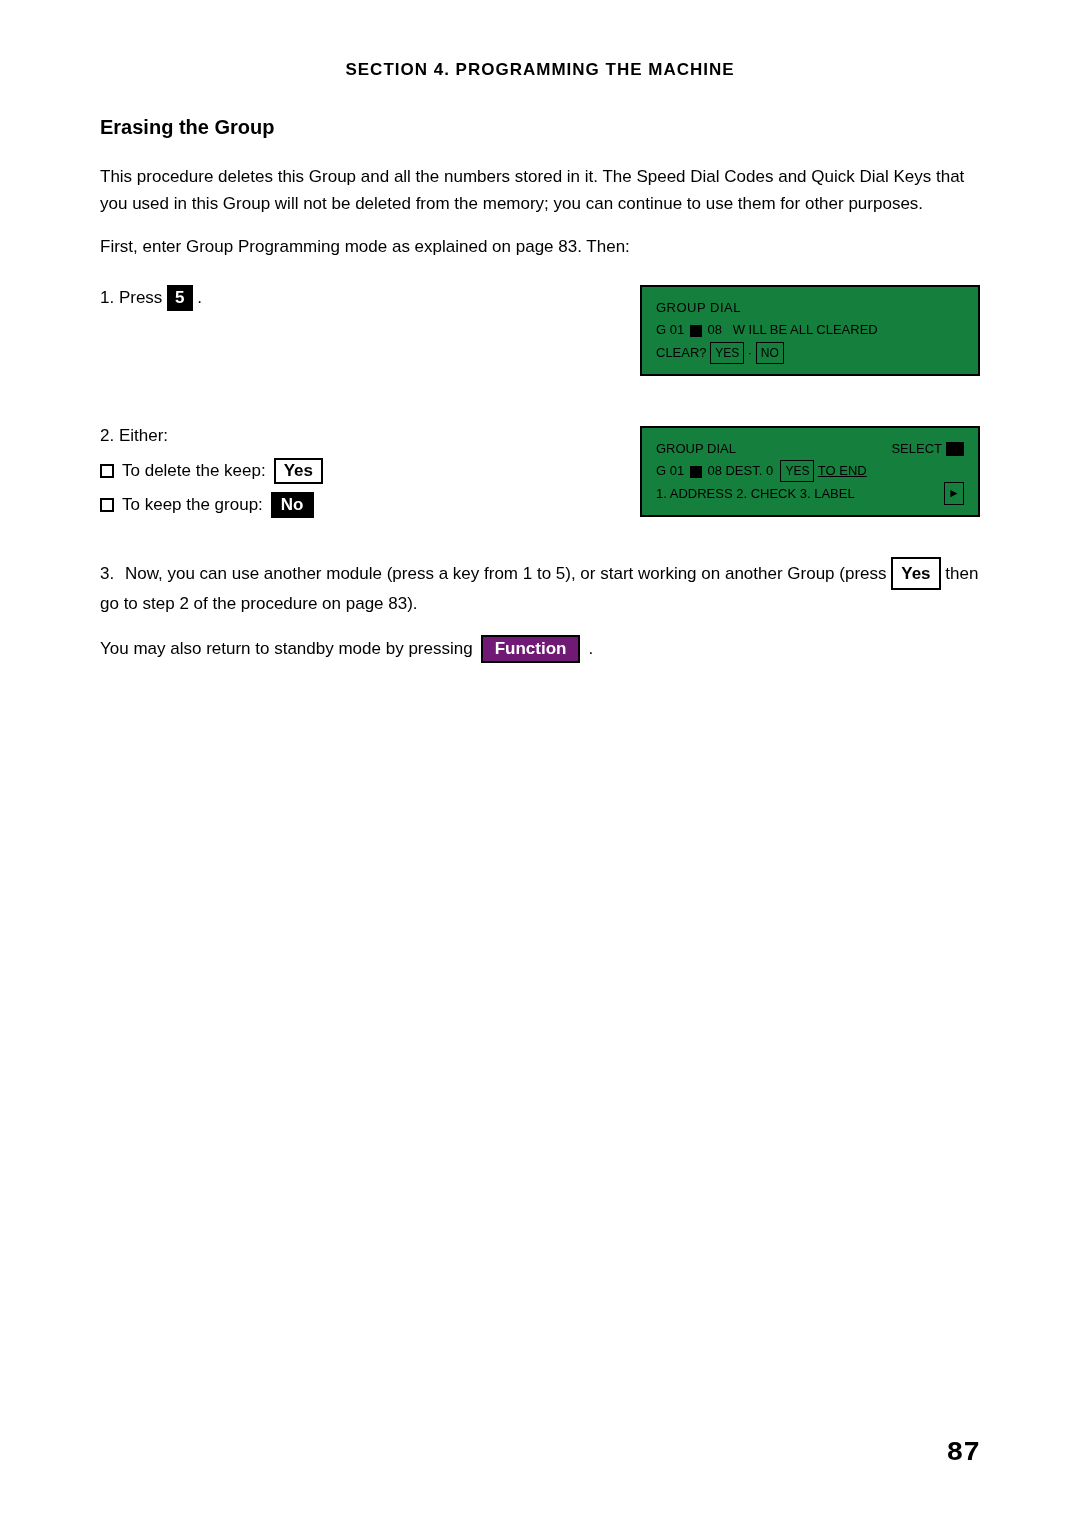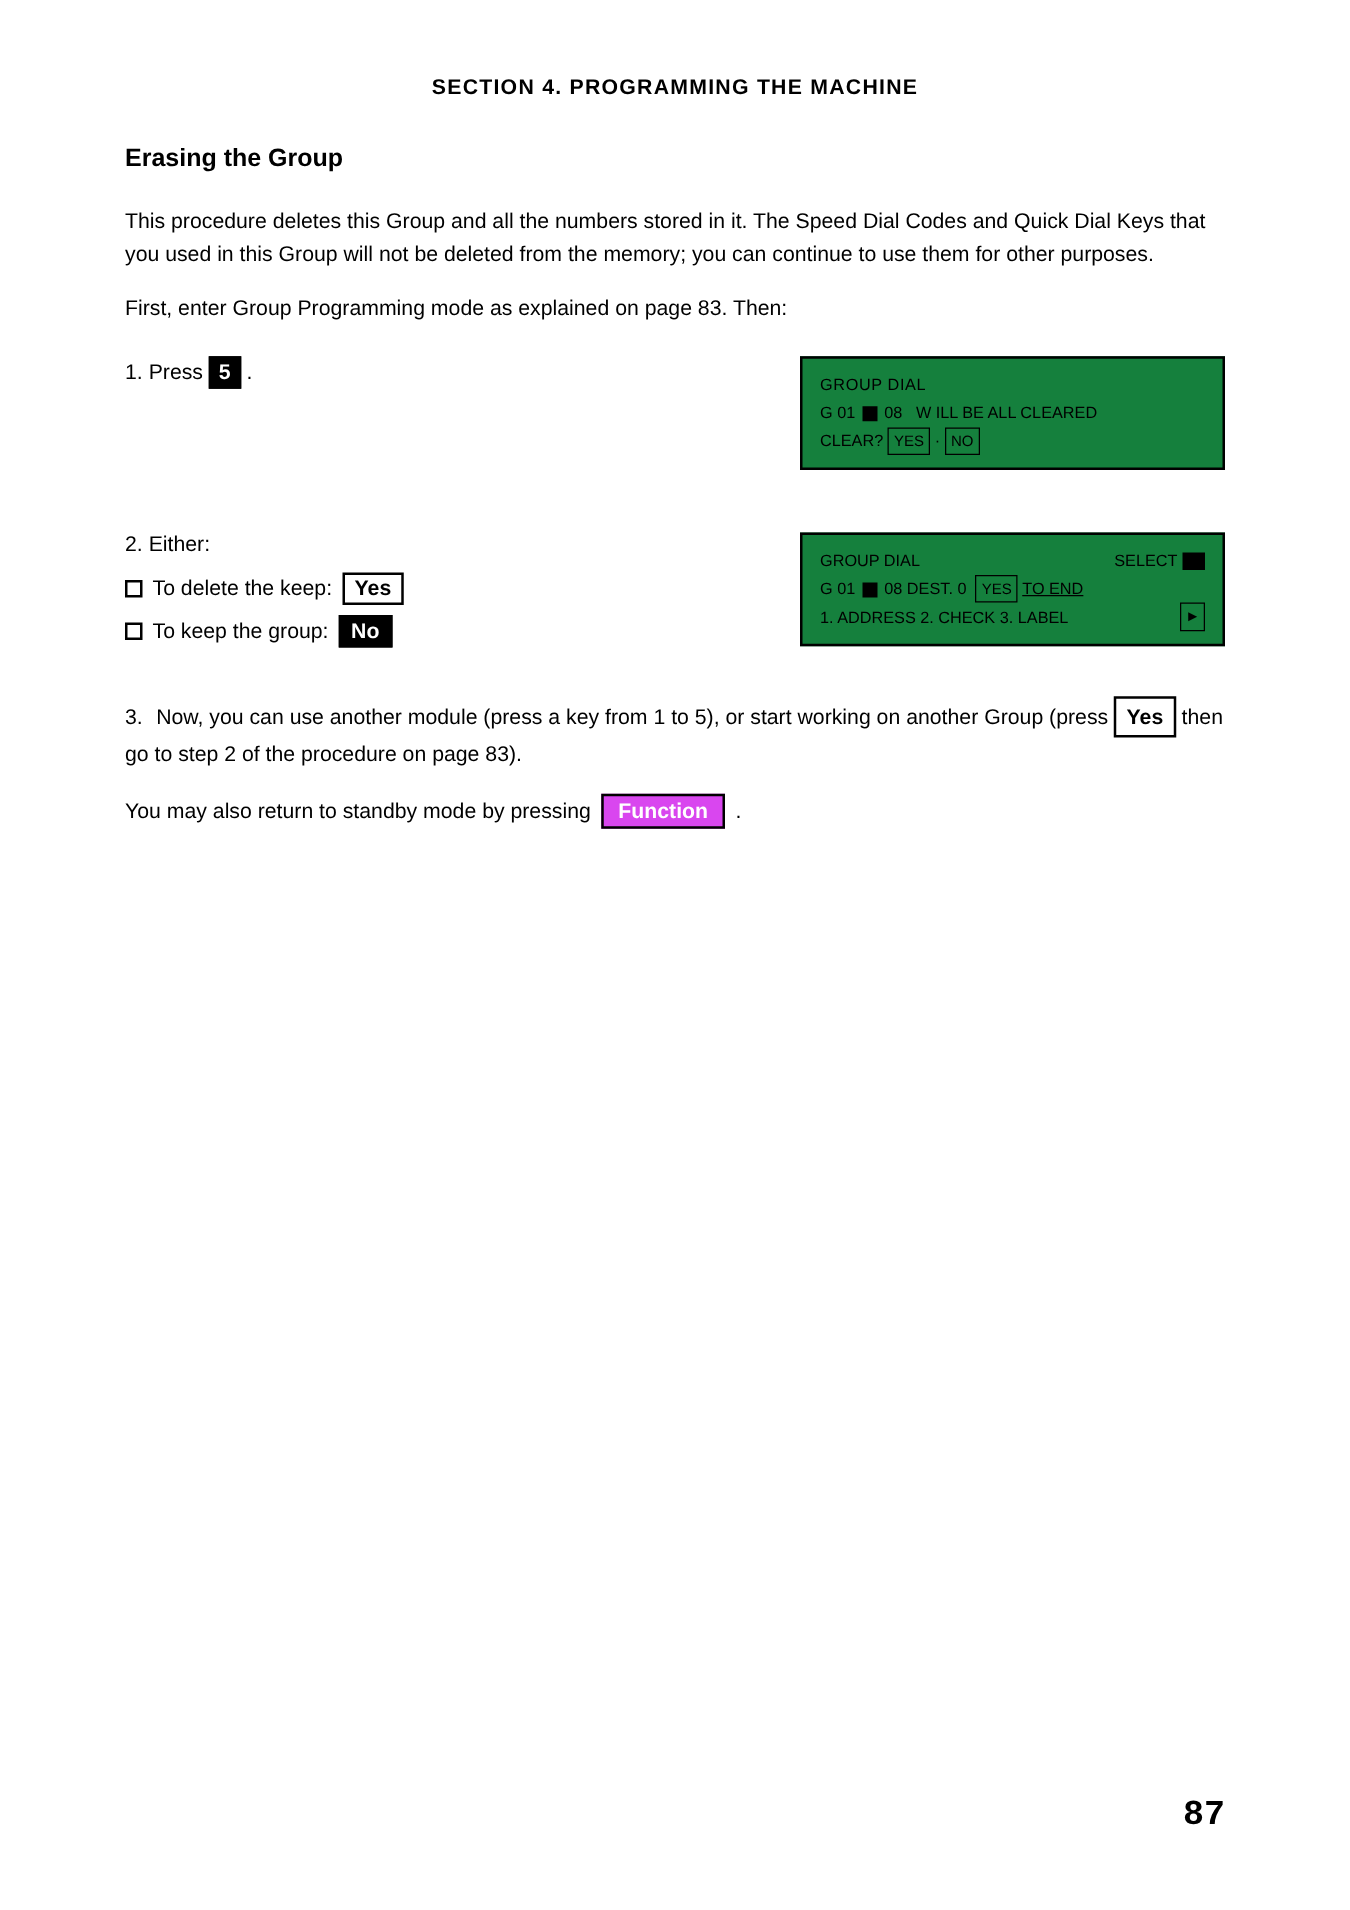--- a/index.html
+++ b/index.html
@@ -195,21 +195,21 @@
       gap: 8px;
     }
 
     .function-key {
       display: inline-block;
       border: 2px solid #000;
       padding: 2px 12px;
       font-weight: bold;
       font-size: 17px;
       font-family: Arial, sans-serif;
-      background: #d946ef;
+      background: #701a75;
       color: #fff;
     }
 
     .page-number {
       position: absolute;
       bottom: 60px;
       right: 100px;
       font-size: 28px;
       font-weight: bold;
       font-family: Liberation Mono, monospace;

